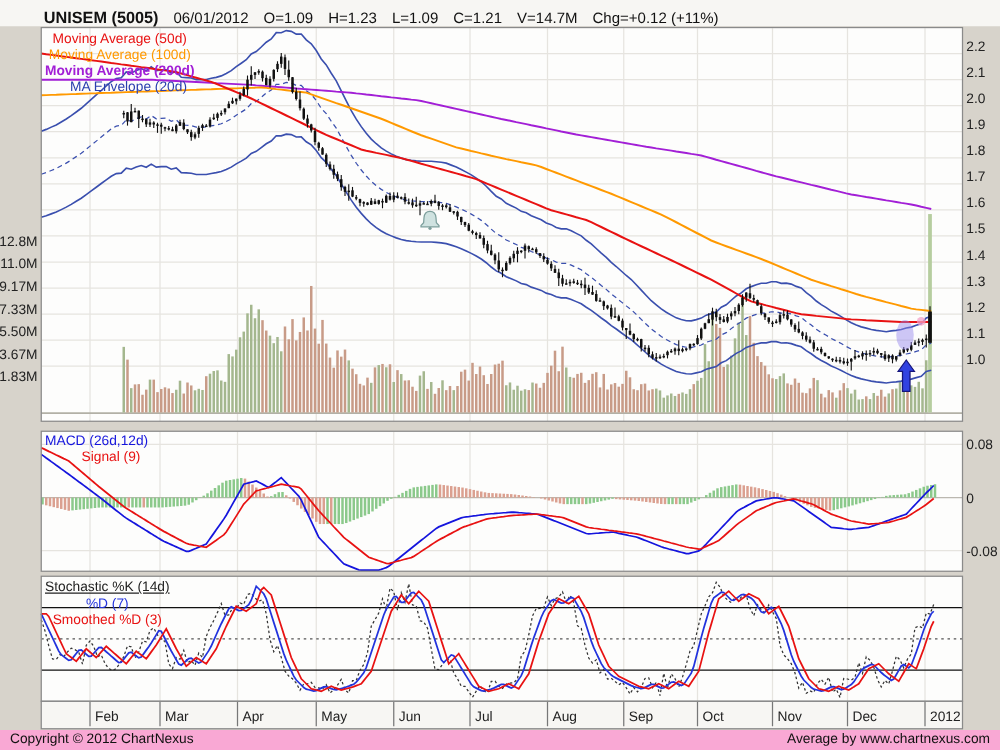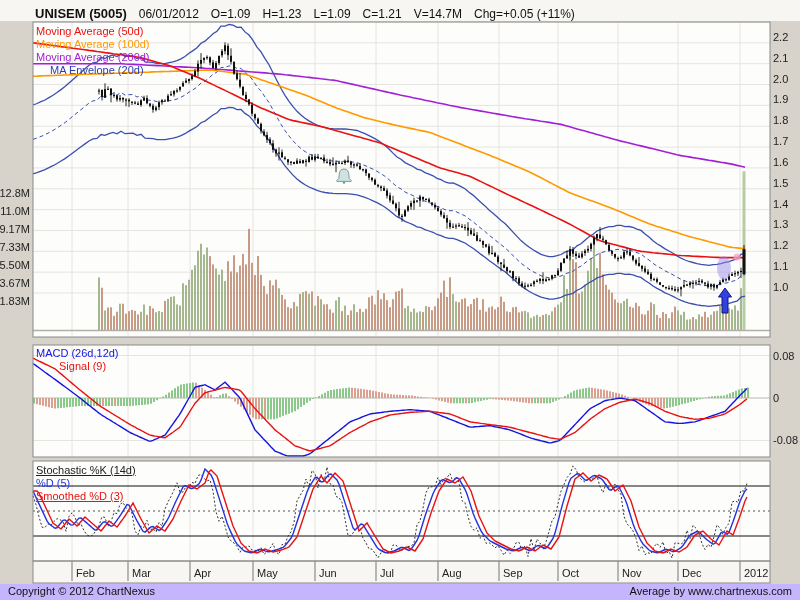--- a/index.html
+++ b/index.html
@@ -3,39 +3,39 @@
 <meta charset="utf-8">
 <style>
   html,body{margin:0;padding:0;background:#b8b5ae;}
   .page{position:relative;width:800px;height:600px;background:#d7d3cb;overflow:hidden;
         font-family:"Liberation Sans",sans-serif;}
   .hdr{position:absolute;left:0;top:0;width:800px;height:21px;background:#f7f6f3;z-index:3;
        display:flex;align-items:flex-end;font-size:12px;color:#111;white-space:nowrap;}
   .hdr .sym{margin-left:35px;font-weight:bold;font-size:13px;}
   .hdr span + span{margin-left:12px;}
   #chart{position:absolute;left:0;top:0;z-index:1;}
-  .legend{position:absolute;z-index:2;font-size:11px;line-height:13px;pointer-events:none;}
-  .fbar{position:absolute;left:0;top:584px;width:800px;height:16px;background:#c4b5fd;z-index:3;
+  .legend{position:absolute;z-index:2;font-size:11px;line-height:13px;pointer-events:none;text-align:center;}
+  .fbar{position:absolute;left:0;top:584px;width:800px;height:16px;background:#f9a8d4;z-index:3;
         font-size:11px;color:#111;line-height:15px;}
   .fbar .fl{position:absolute;left:8px;}
   .fbar .fr{position:absolute;right:8px;}
 </style>
 </head>
 <body>
 
 <div class="page">
   <div class="hdr">
     <span class="sym">UNISEM (5005)</span>
     <span>06/01/2012</span>
     <span>O=1.09</span>
     <span>H=1.23</span>
     <span>L=1.09</span>
     <span>C=1.21</span>
     <span>V=14.7M</span>
-    <span>Chg=+0.05 (+11%)</span>
+    <span>Chg=+0.12 (+11%)</span>
   </div>
 
   <svg id="chart" width="800" height="600">
       <g>
         <rect x="33" y="22" width="737" height="315" fill="#fdfdfc"></rect>
         <rect x="33" y="345" width="737" height="112" fill="#fdfdfc"></rect>
         <rect x="33" y="461" width="737" height="100" fill="#fdfdfc"></rect>
         <rect x="33" y="561" width="737" height="22" fill="#f7f6f3"></rect>
       </g>
       <g>
@@ -1090,30 +1090,30 @@
         <rect x="33" y="22" width="737" height="315" fill="none" stroke="#8a8a8a"></rect>
         <rect x="33" y="345" width="737" height="112" fill="none" stroke="#8a8a8a"></rect>
         <rect x="33" y="461" width="737" height="100" fill="none" stroke="#8a8a8a"></rect>
         <rect x="33" y="561" width="737" height="22" fill="none" stroke="#8a8a8a"></rect>
       </g>
     </svg>
 
   <div class="legend" id="legend-main" style="left:36px;top:25px">
       <div style="color: rgb(232, 18, 18);">Moving Average (50d)</div>
       <div style="color: rgb(255, 153, 0);">Moving Average (100d)</div>
-      <div style="color: rgb(162, 31, 214);">Moving Average (200d)</div>
+      <div style="color: rgb(162, 31, 214); font-weight: bold;">Moving Average (200d)</div>
       <div style="color: rgb(42, 63, 174); padding-left: 14px;">MA Envelope (20d)</div>
     </div>
   <div class="legend" id="legend-macd" style="left:36px;top:347px">
       <div style="color: rgb(21, 21, 221);">MACD (26d,12d)</div>
       <div style="color: rgb(232, 18, 18); margin-left: 23px;">Signal (9)</div>
     </div>
   <div class="legend" id="legend-stoch" style="left:36px;top:464px">
       <div style="color: rgb(34, 34, 34); text-decoration: underline;">Stochastic %K (14d)</div>
-      <div style="color: rgb(34, 51, 221);">%D (5)</div>
-      <div style="color: rgb(232, 18, 18); text-decoration: underline;">Smoothed %D (3)</div>
+      <div style="color: rgb(34, 51, 221);">%D (7)</div>
+      <div style="color: rgb(232, 18, 18);">Smoothed %D (3)</div>
     </div>
 
   <div class="fbar">
     <span class="fl">Copyright © 2012 ChartNexus</span>
     <span class="fr">Average by www.chartnexus.com</span>
   </div>
 </div>
 
 </body></html>

